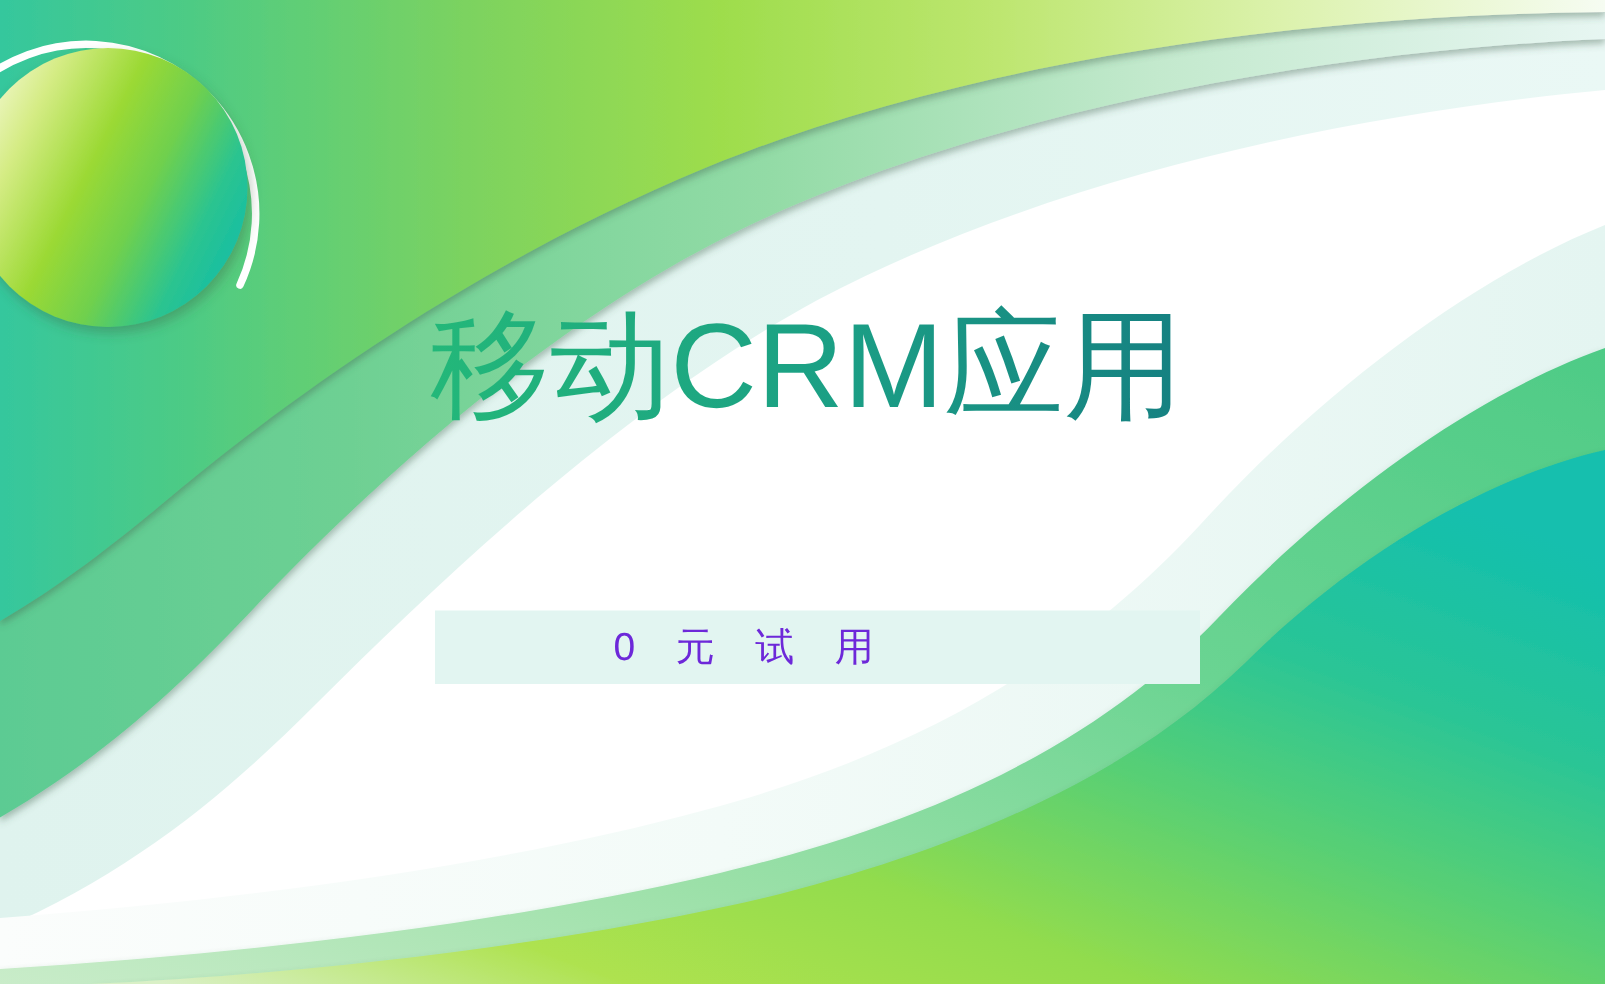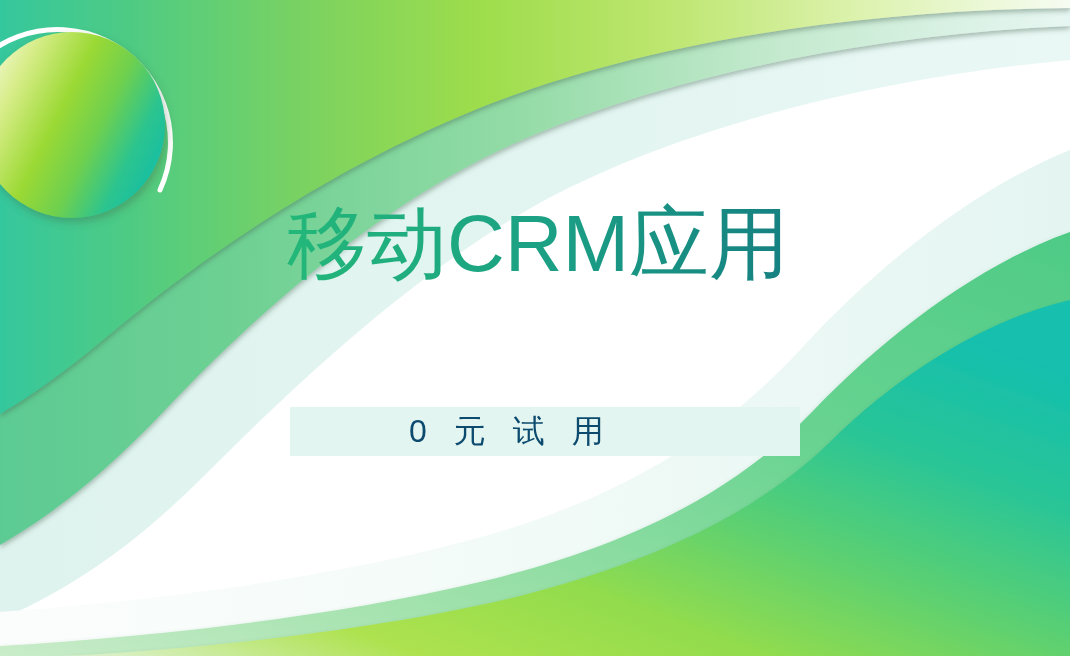--- a/index.html
+++ b/index.html
@@ -68,23 +68,23 @@
     left: 290px;
     top: 407px;
     width: 510px;
     height: 49px;
     background: #e2f5f1;
     display: flex;
     align-items: center;
   }
   #subtitle-text {
     font-family: "Liberation Sans", "DejaVu Sans", sans-serif;
-    font-size: 32px;
+    font-size: 26px;
     line-height: 27px;
-    color: #0c4a6e;
+    color: #6d28d9;
     letter-spacing: 27px;
     padding-left: 119px;
     white-space: nowrap;
     font-weight: 400;
   }
 </style>
 </head>
 <body>
 
 <div id="slide">

